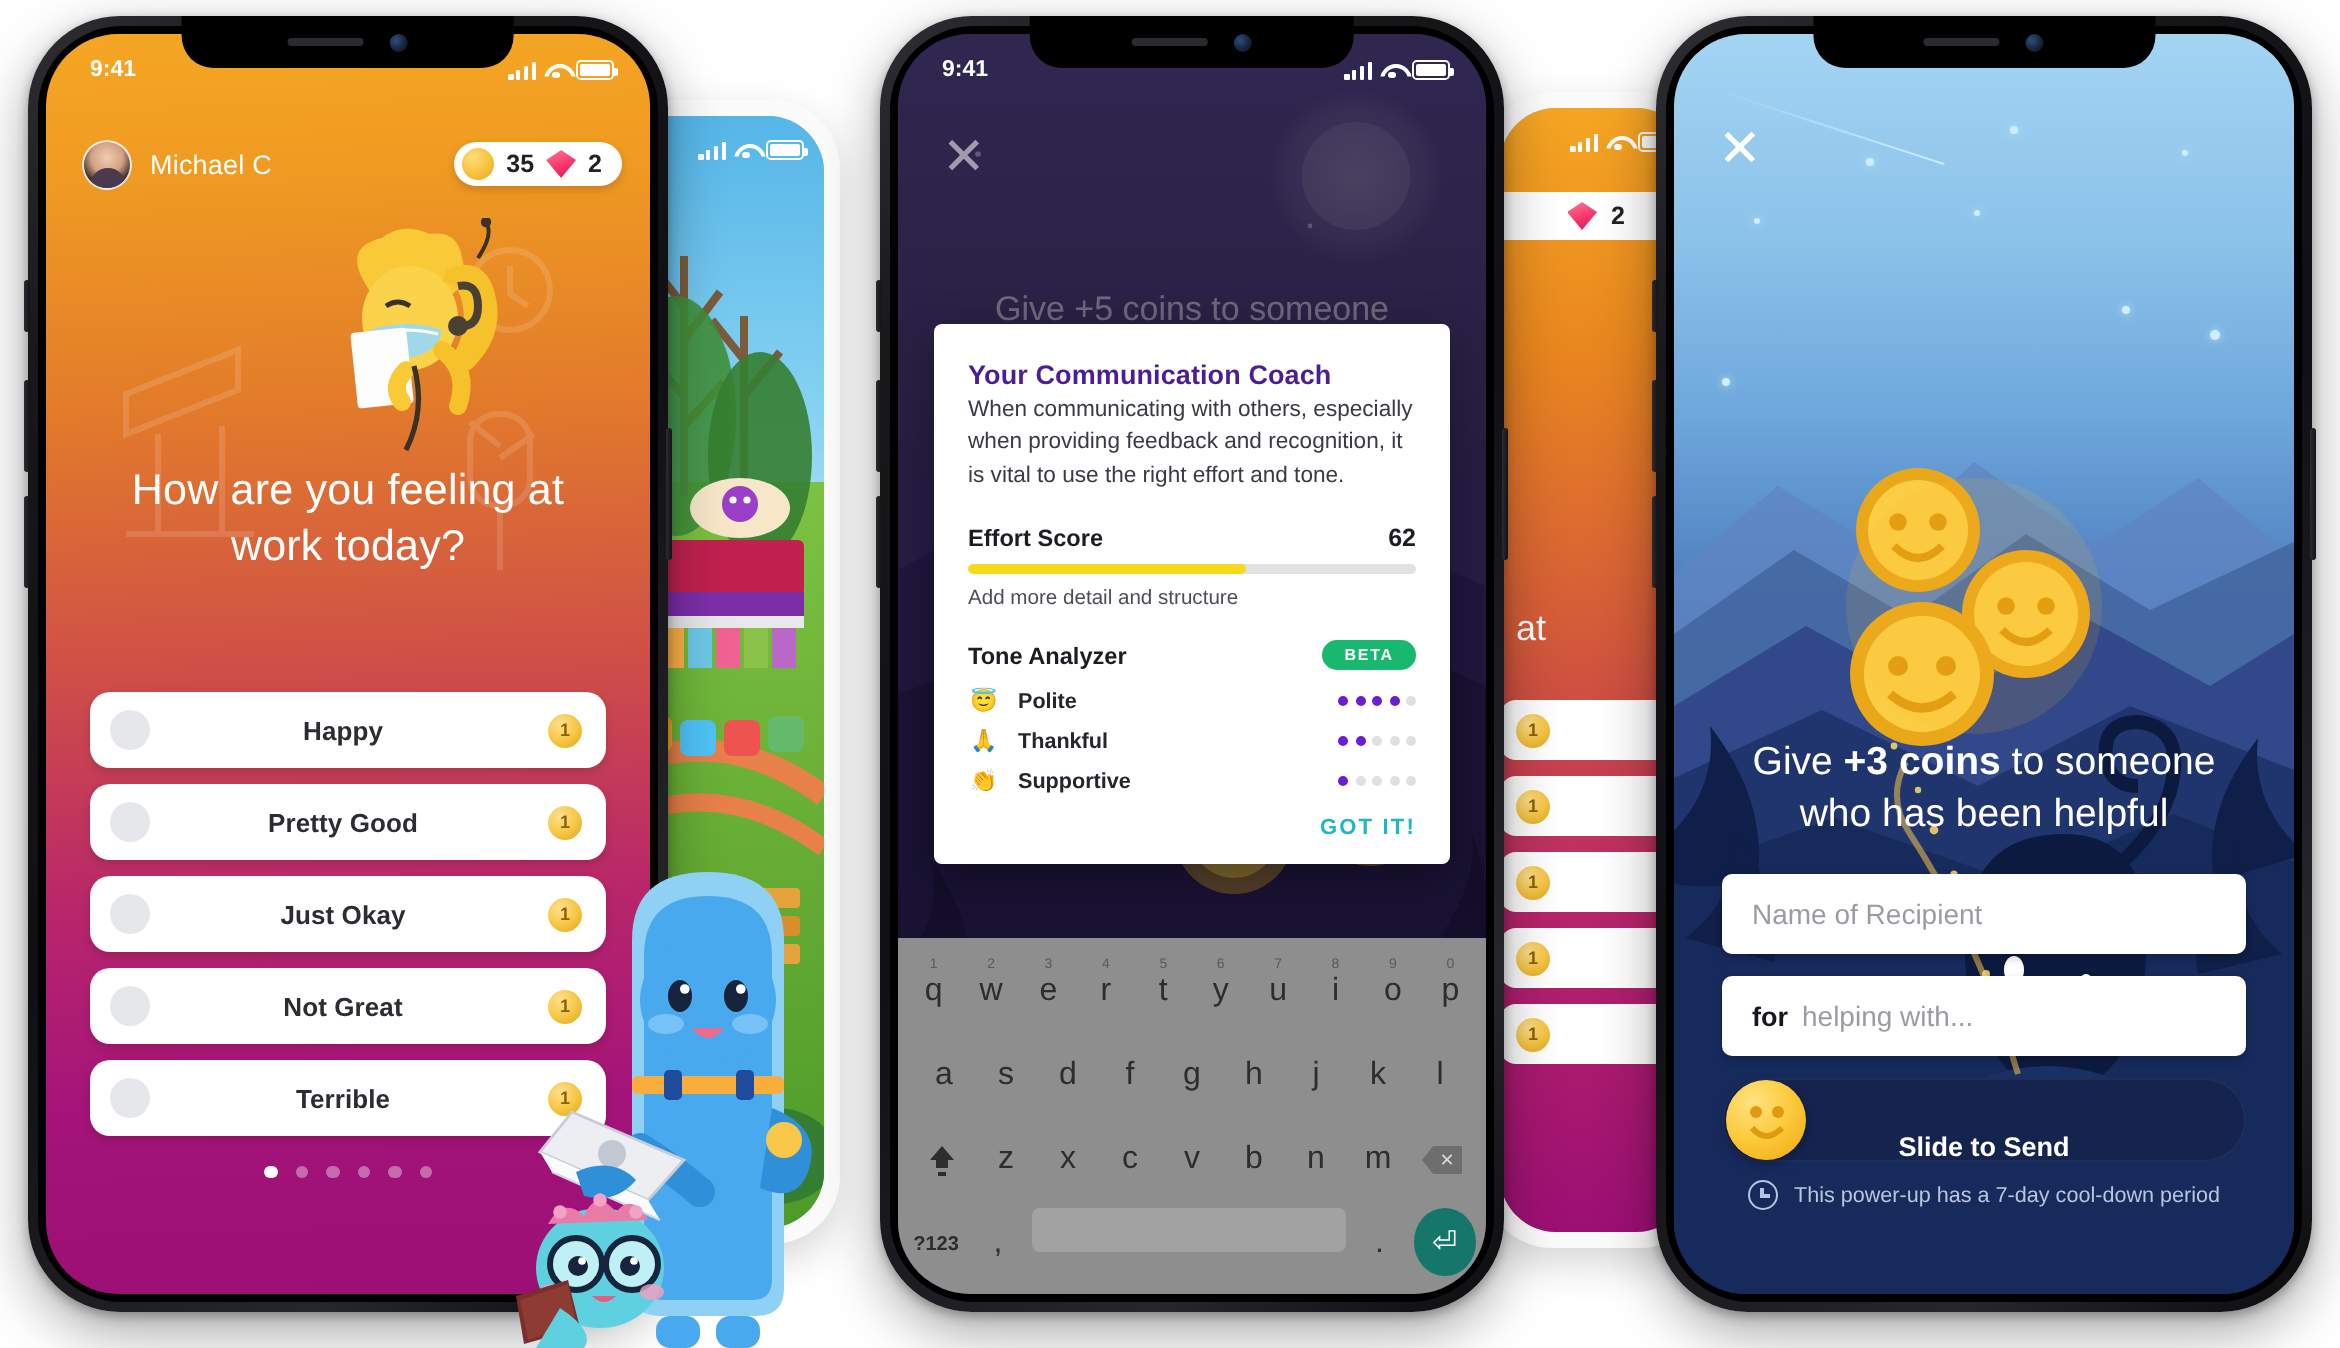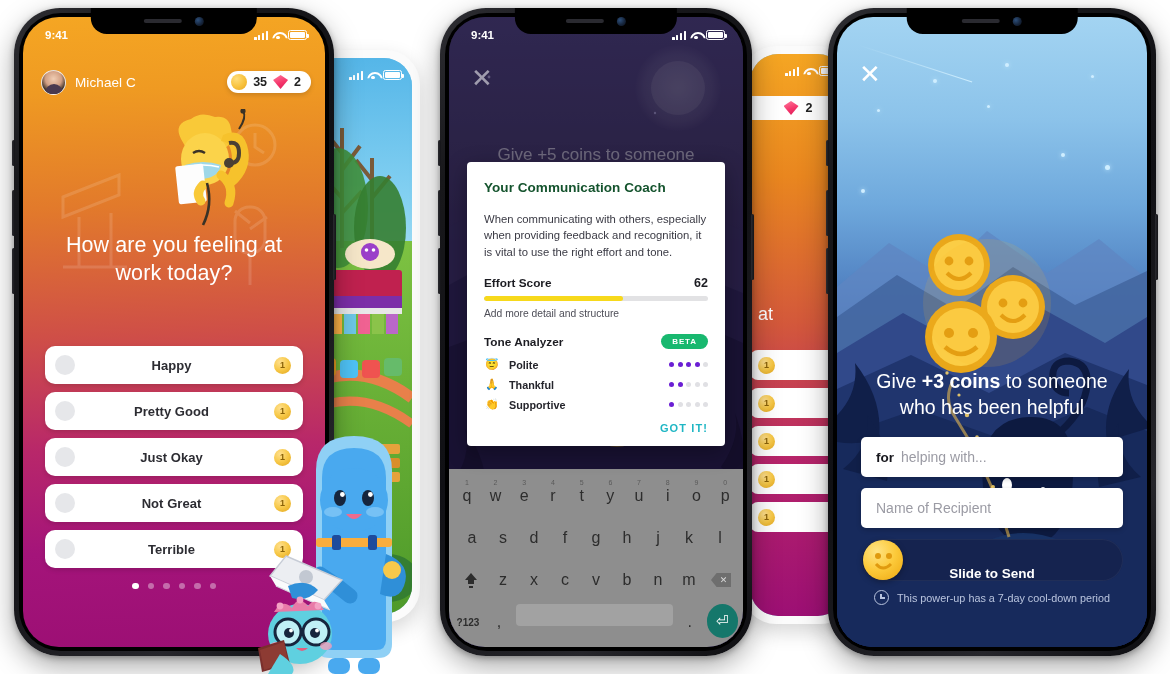--- a/index.html
+++ b/index.html
@@ -154,21 +154,21 @@
     font-weight:300;line-height:1;cursor:pointer;}
   .p2-hint{position:absolute;top:128px;left:0;right:0;text-align:center;z-index:24;
     color:rgba(255,255,255,.60);font-size:17px;font-weight:400;}
   .dimmer{position:absolute;inset:0;background:rgba(12,8,28,.42);z-index:26;}
 
   .coach{
     position:absolute; left:18px; right:18px; top:145px; z-index:30;
     background:#fff; border-radius:4px; padding:18px 17px 12px 17px;
     box-shadow:0 6px 22px rgba(0,0,0,.32);
   }
-  .coach h3{font-size:13.5px;color:#14532d;font-weight:bold;margin-bottom:16px;letter-spacing:.05px;}
+  .coach h3{font-size:13.5px;color:#4c1d95;font-weight:bold;margin-bottom:2px;letter-spacing:.05px;}
   .coach p.body{font-size:11.3px;color:#3a3a44;line-height:1.45;margin-bottom:16px;}
   .eff-row{display:flex;justify-content:space-between;align-items:baseline;margin-bottom:6px;}
   .eff-lbl{font-size:11.8px;font-weight:bold;color:#1c1c22;}
   .eff-val{font-size:12.5px;font-weight:bold;color:#1c1c22;}
   .eff-track{height:5px;border-radius:3px;background:#e2e2e4;overflow:hidden;}
   .eff-fill{height:100%;border-radius:3px;background:#f7d91c;}
   .eff-tip{font-size:10.3px;color:#4d4d57;margin-top:7px;margin-bottom:15px;}
   .tone-head{display:flex;justify-content:space-between;align-items:center;margin-bottom:9px;}
   .tone-lbl{font-size:11.8px;font-weight:bold;color:#1c1c22;}
   .beta{background:#18b86f;color:#fff;font-size:8px;font-weight:bold;
@@ -784,25 +784,25 @@
       <div class="star" style="left:254px;top:58px;width:3px;height:3px;"></div>
 
       <div class="closeX" style="left:22px;top:44px;color:#fff;">✕</div>
 
       <div class="p3-title">
         <span>Give </span><b>+3 coins</b><span> to someone who has been helpful</span>
       </div>
 
       <div class="p3-fields">
         <div class="field">
+          <span class="ph">Name of Recipient</span>
+        </div>
+        <div class="field">
           <span class="pre">for</span>
           <span class="ph">helping with...</span>
-        </div>
-        <div class="field">
-          <span class="ph">Name of Recipient</span>
         </div>
         <div class="slide">
           <div class="slide-coin"><svg viewBox="0 0 40 40" style="width:100%;height:100%">
                 <circle cx="15" cy="16" r="3" fill="#e09a0f"></circle>
                 <circle cx="26" cy="16" r="3" fill="#e09a0f"></circle>
                 <path d="M13 24 Q20 32 28 24" stroke="#e09a0f" stroke-width="3" fill="none"></path>
               </svg></div>
           <span>Slide to Send</span>
         </div>
       </div>

